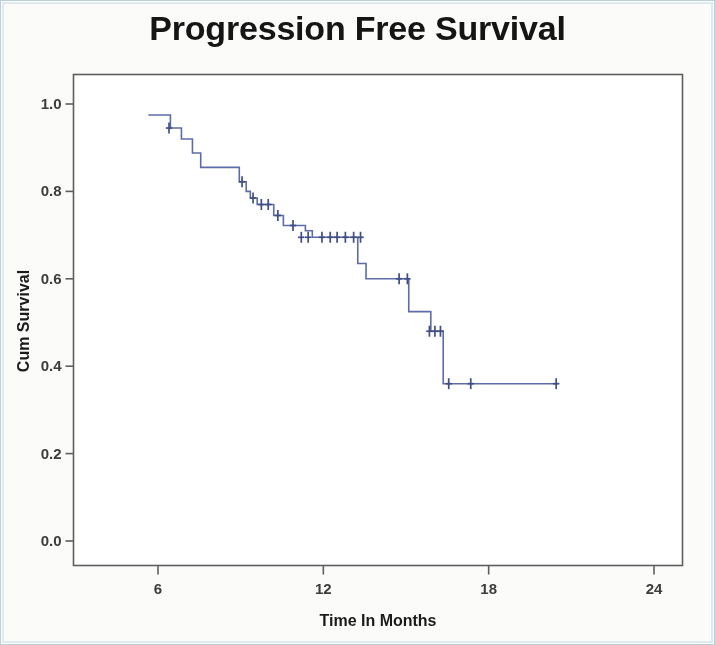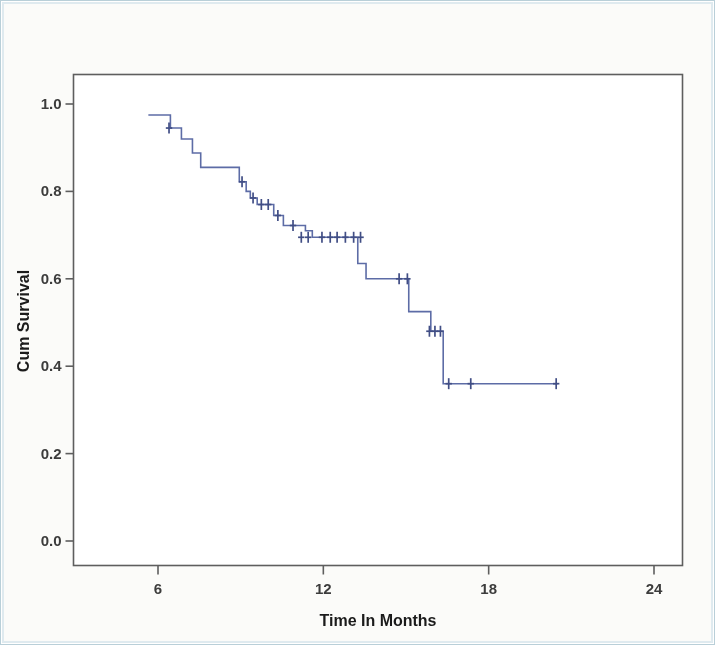--- a/index.html
+++ b/index.html
@@ -52,20 +52,21 @@
     font-size: 16px;
     font-weight: bold;
     fill: #1b1b1b;
   }
 </style>
 </head>
 <body>
 
 <div id="figure-frame">
 
+  <div id="chart-title">Progression Free Survival</div>
 
   <svg id="plot-svg" width="715" height="645">
 
     <g id="plot-frame-group">
       <rect id="plot-frame-rect" x="72.5" y="73.5" width="609" height="491" fill="#ffffff" stroke="#5e5e5e" stroke-width="1.6"></rect>
     </g>
 
     <g id="y-axis-group">
         <line x1="64.5" y1="540" x2="72.5" y2="540" stroke="#5e5e5e" stroke-width="1.6"></line>
         <text x="60.5" y="545" text-anchor="end" class="axis-tick-label">0.0</text>

